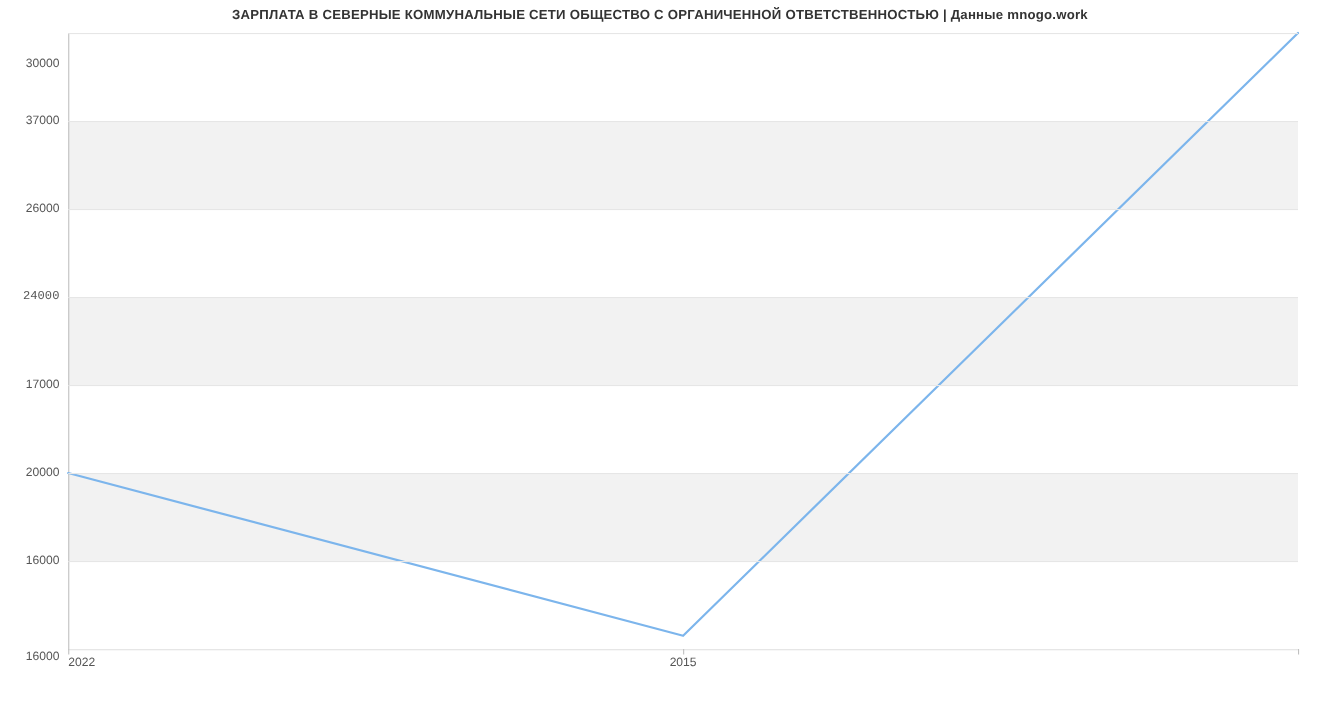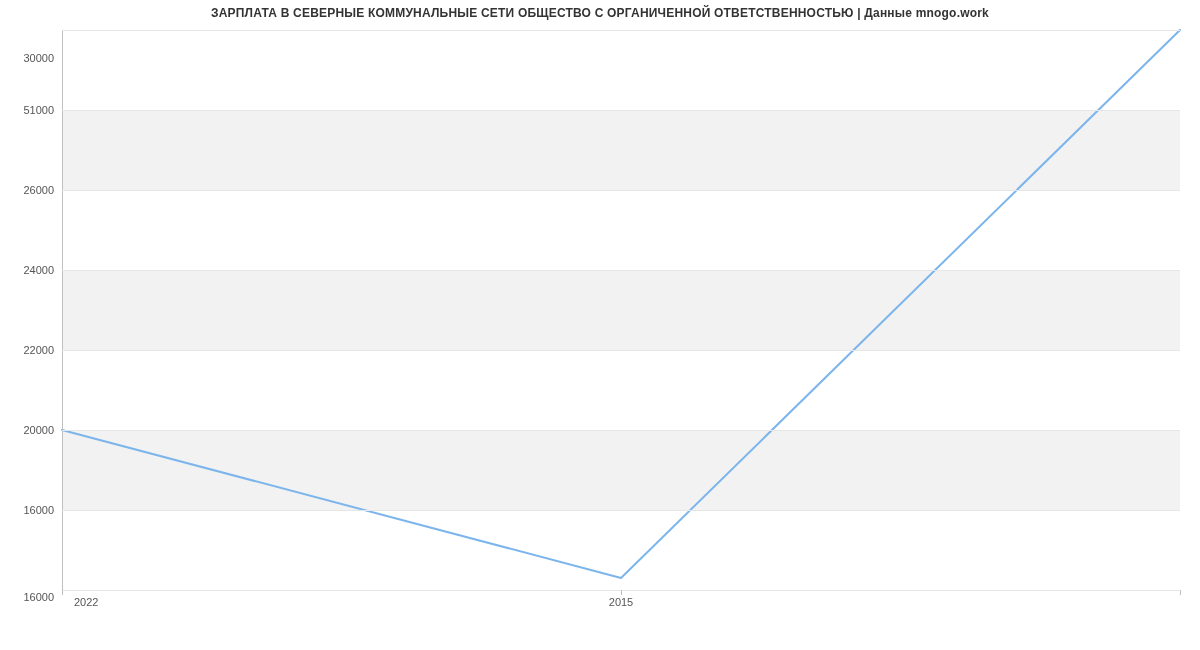--- a/index.html
+++ b/index.html
@@ -111,29 +111,29 @@
     <svg class="line-layer" id="line-layer" preserveAspectRatio="none" viewBox="0 0 1118 560">
         <path d="M0 400 L559 548 L1118 0" class="series-line" style="stroke: rgb(124, 181, 236);"></path>
       </svg>
   <div class="gridline" style="top: 560px;"></div>
       <div class="y-label" style="top: 567px;">16000</div>
       <div class="gridline" style="top: 480px;"></div>
       <div class="y-label" style="top: 480px;">16000</div>
       <div class="gridline" style="top: 400px;"></div>
       <div class="y-label" style="top: 400px;">20000</div>
       <div class="gridline" style="top: 320px;"></div>
-      <div class="y-label" style="top: 320px;">22000</div>
+      <div class="y-label" style="top: 320px;">17000</div>
       <div class="gridline" style="top: 240px;"></div>
-      <div class="y-label" style="top: 240px;">24000</div>
+      <div class="y-label" style="top: 240px; font-family: Liberation Mono, monospace;">24000</div>
       <div class="gridline" style="top: 160px;"></div>
       <div class="y-label" style="top: 160px; text-align: center;">26000</div>
       <div class="gridline" style="top: 80px;"></div>
-      <div class="y-label" style="top: 80px;">51000</div>
+      <div class="y-label" style="top: 80px;">37000</div>
       <div class="gridline" style="top: 0px;"></div>
       <div class="y-label" style="top: 0px; margin-top: 28px;">30000</div>
       <div class="x-tick" style="left: 0px;"></div>
-      <div class="x-label" style="left: 12px; transform: translateX(0px);">2022</div>
+      <div class="x-label" style="left: 0px; transform: translateX(0px);">2022</div>
       <div class="x-tick" style="left: 559px;"></div>
       <div class="x-label" style="left: 559px;">2015</div>
       <div class="x-tick" style="left: 1118px;"></div>
       <div class="x-label" style="left: 1184px; transform: translateX(-100%); text-align: right;">2024</div>
     </div>
 </div>
 
 </body></html>

